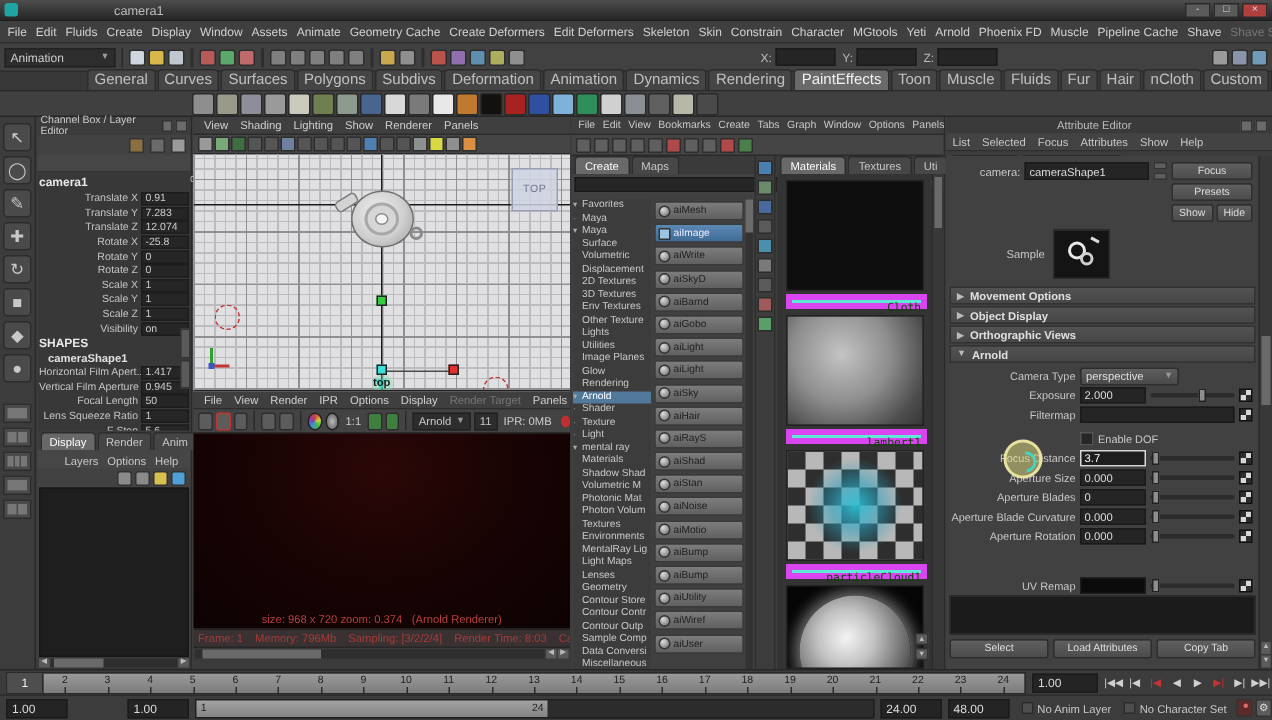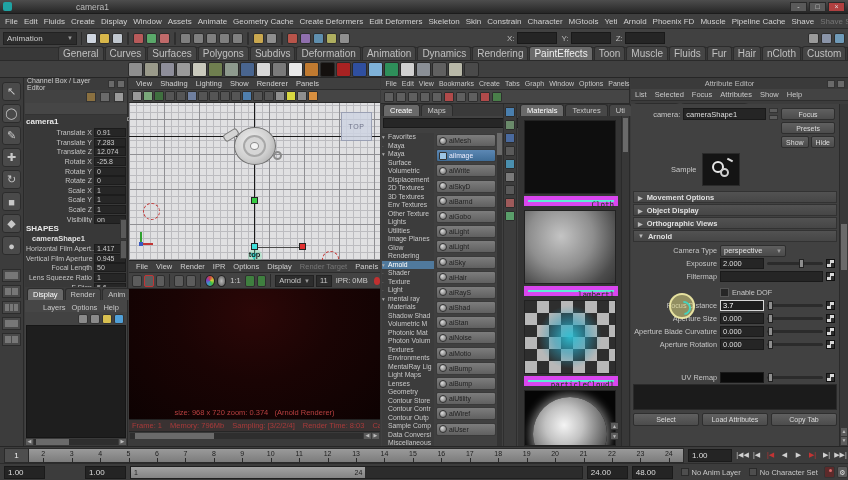--- a/index.html
+++ b/index.html
@@ -1206,20 +1206,28 @@
       </div>
       <div class="ae-row">
         <span class="ae-lab">Aperture Size</span>
         <div class="ae-val">0.000</div>
         <div class="ae-slider">
             <div class="hnd" style="left:2%"></div>
           </div>
         <div class="map-btn"></div>
       </div>
       <div class="ae-row">
+        <span class="ae-lab">Aperture Blades</span>
+        <div class="ae-val">0</div>
+        <div class="ae-slider">
+            <div class="hnd" style="left:2%"></div>
+          </div>
+        <div class="map-btn"></div>
+      </div>
+      <div class="ae-row">
         <span class="ae-lab">Aperture Blade Curvature</span>
         <div class="ae-val">0.000</div>
         <div class="ae-slider">
             <div class="hnd" style="left:2%"></div>
           </div>
         <div class="map-btn"></div>
       </div>
       <div class="ae-row">
         <span class="ae-lab">Aperture Rotation</span>
         <div class="ae-val">0.000</div>

